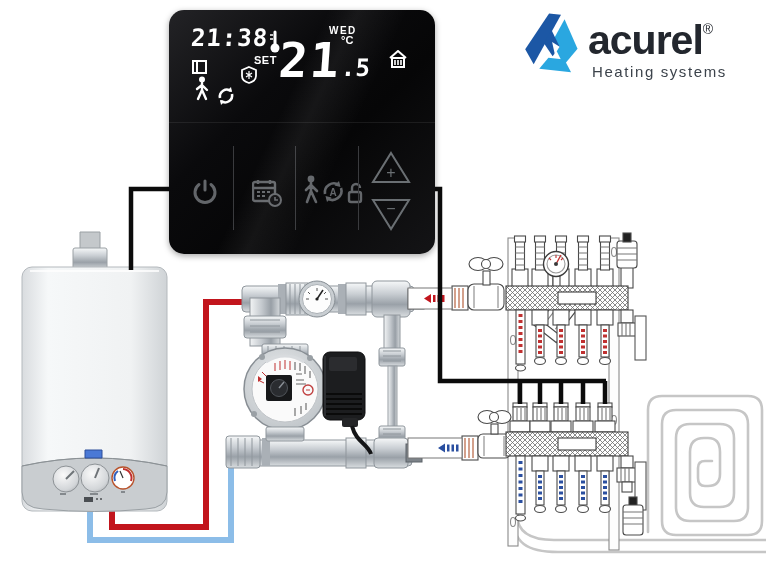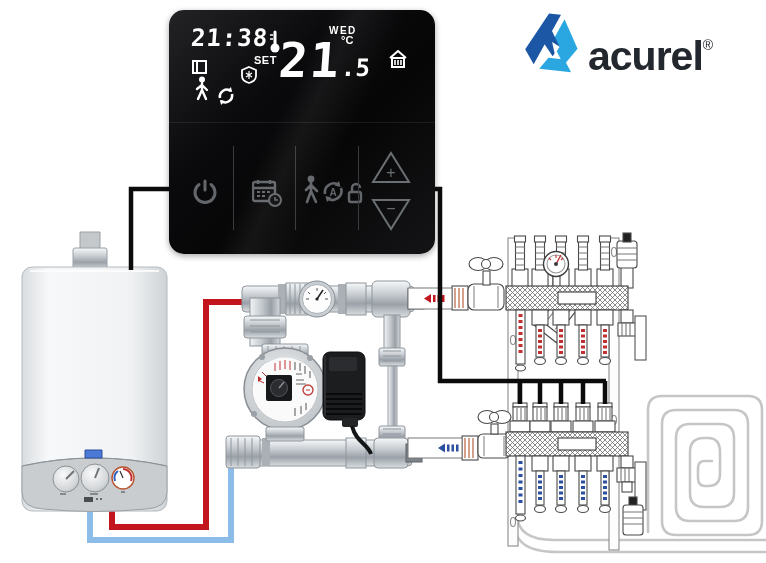--- a/index.html
+++ b/index.html
@@ -1,21 +1,21 @@
 <!DOCTYPE html>
 <html><head>
 <meta charset="utf-8">
 <style>
   html,body{margin:0;padding:0;background:#fff;}
   #stage{position:relative;width:766px;height:563px;background:#ffffff;overflow:hidden;
          font-family:"Liberation Sans",sans-serif;}
   
   .logo{position:absolute;left:518px;top:6px;width:246px;height:78px;}
   .logo-mark{position:absolute;left:4px;top:6px;}
-  .logo-text{position:absolute;left:70px;top:16px;}
+  .logo-text{position:absolute;left:70px;top:0;}
   .brand{font-size:41px;font-weight:bold;color:#23272e;letter-spacing:-1px;line-height:46px;}
   .reg{font-size:14px;color:#23272e;vertical-align:20px;font-weight:normal;}
   .tagline{font-size:15px;color:#3c434b;letter-spacing:1.6px;margin-top:0px;margin-left:4px;}
   
   .thermostat{position:absolute;left:169px;top:10px;width:266px;height:244px;border-radius:15px;
       background:linear-gradient(135deg,#232326 0%,#0a0a0c 35%,#060607 60%,#141416 100%);
       box-shadow:0 2px 6px rgba(0,0,0,.35);}
   .thermostat:after{content:"";position:absolute;inset:0;border-radius:15px;
       background:linear-gradient(115deg,rgba(255,255,255,0) 42%,rgba(255,255,255,.06) 50%,rgba(255,255,255,0) 63%);}
   .tdisplay{position:absolute;left:0;top:0;width:100%;height:112px;border-bottom:1px solid rgba(255,255,255,.08);}
@@ -606,16 +606,17 @@
           <polygon points="24,2 36,2 14,54 4,40" fill="#1c57a5"></polygon>
           <polygon points="40,6 56,34 44,52 30,30" fill="#2aa7e0"></polygon>
           <polygon points="20,58 52,58 44,46 28,46" fill="#2aa7e0"></polygon>
           <polygon points="28,18 38,34 32,44 22,32" fill="#1c57a5"></polygon>
           <polygon points="30,30 38,34 34,42" fill="#fff"></polygon>
         </g>
       </svg>
     </div>
     <div class="logo-text">
       <div class="brand"><span>acurel</span><span class="reg">®</span></div>
+      <div class="tagline">Heating systems</div>
     </div>
   </div>
 
 </div>
 
 </body></html>

